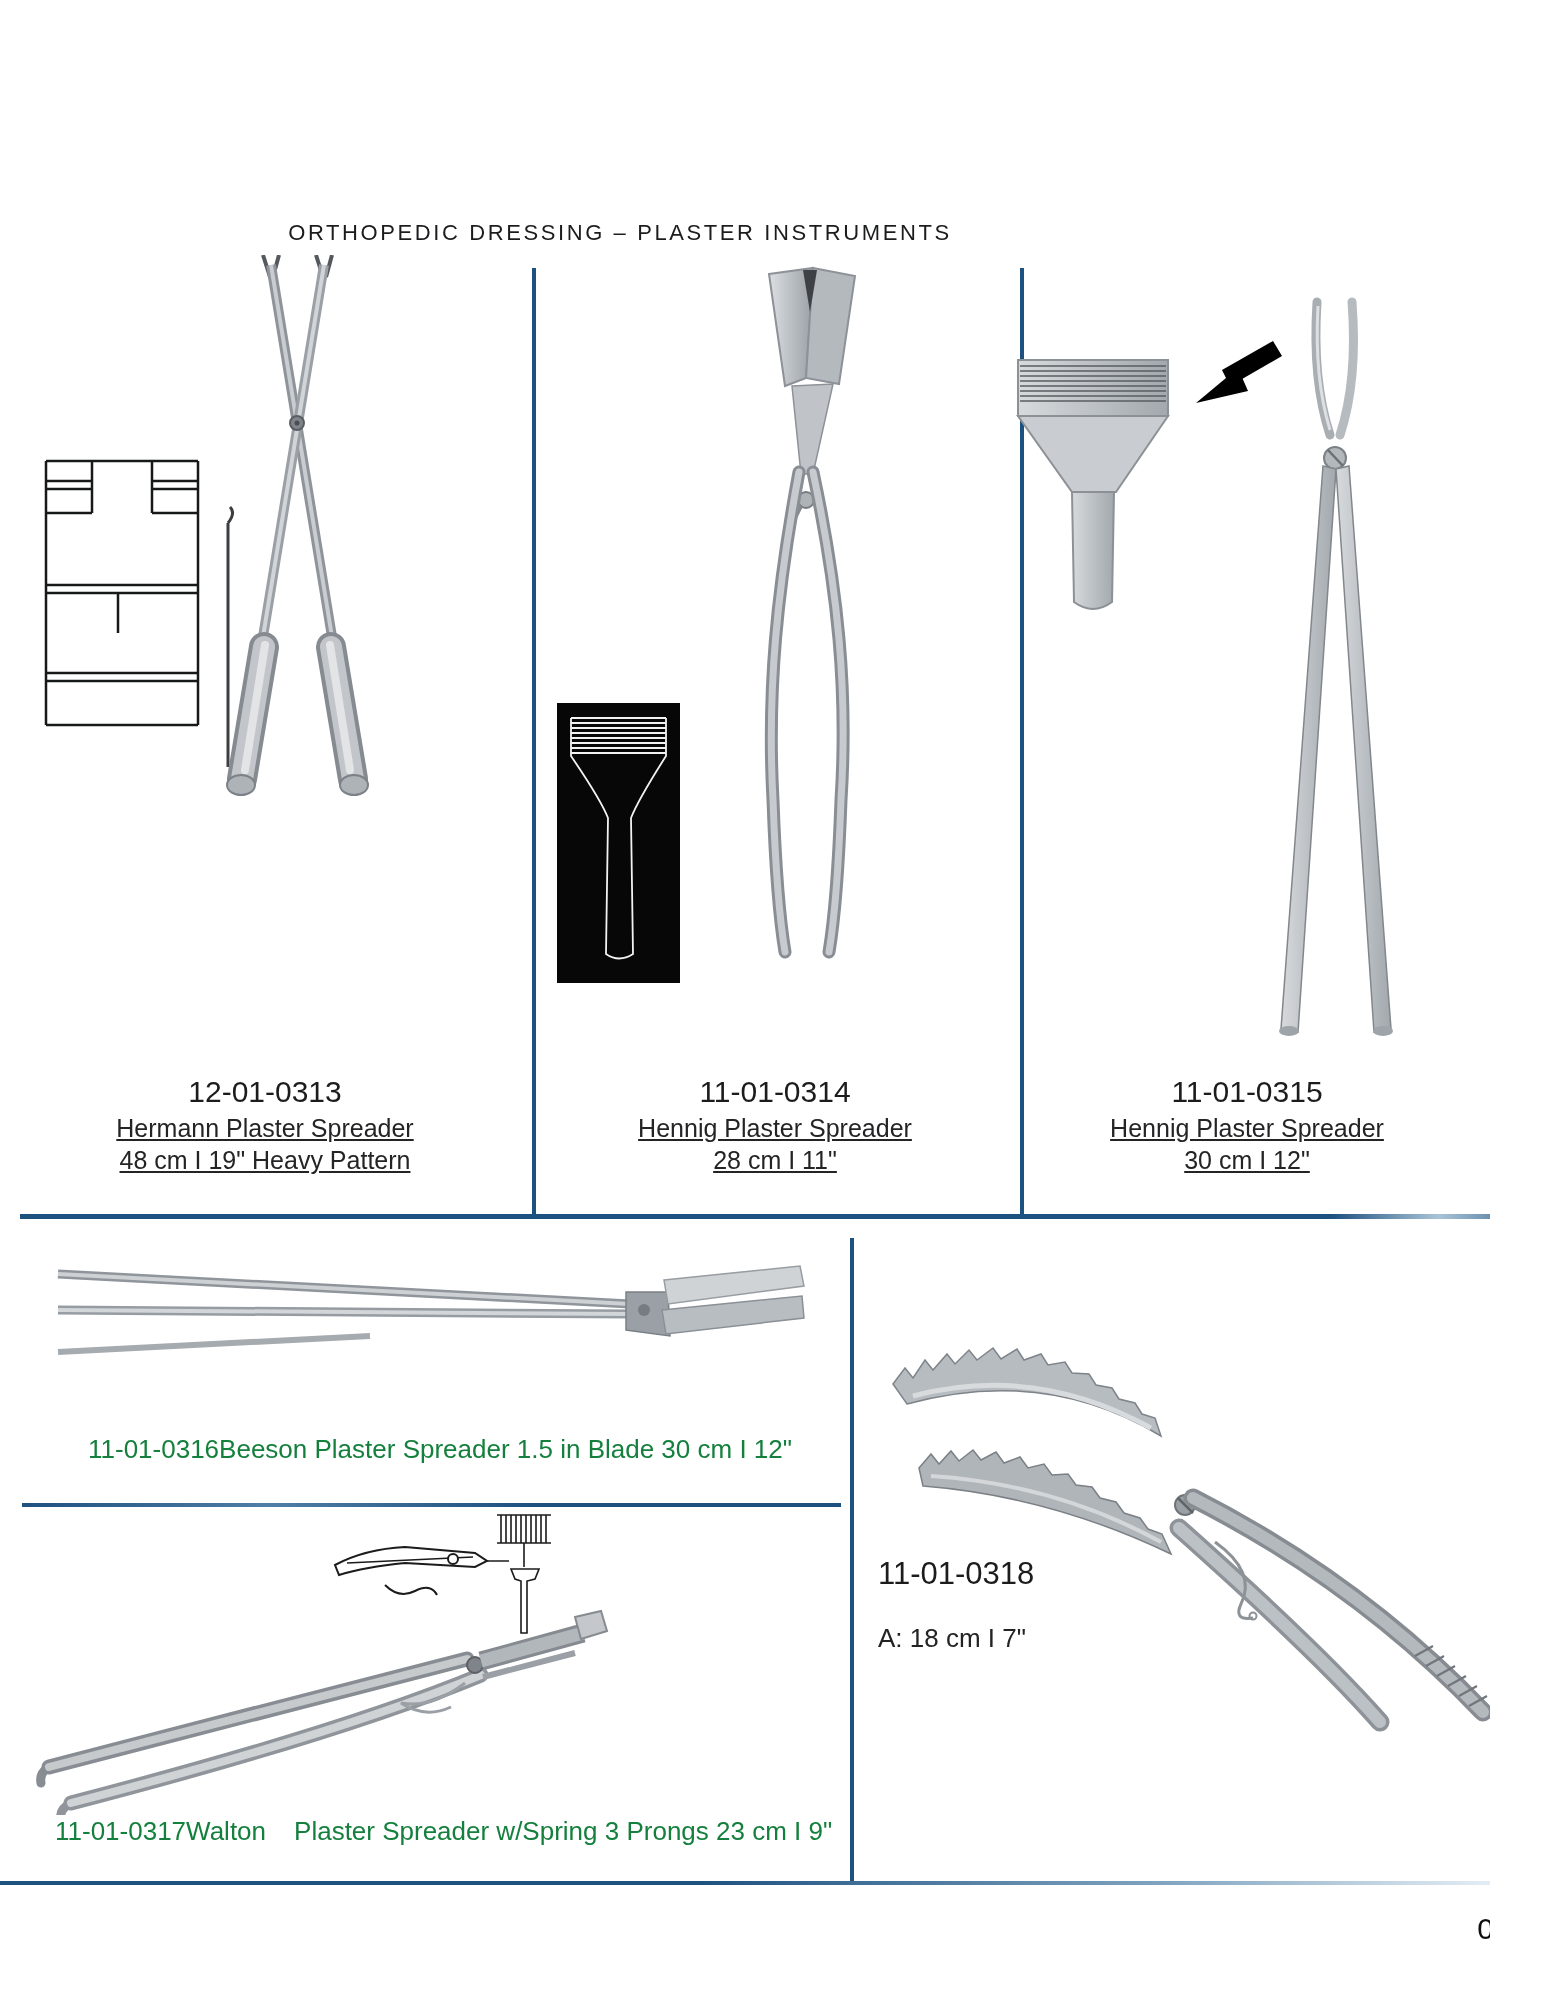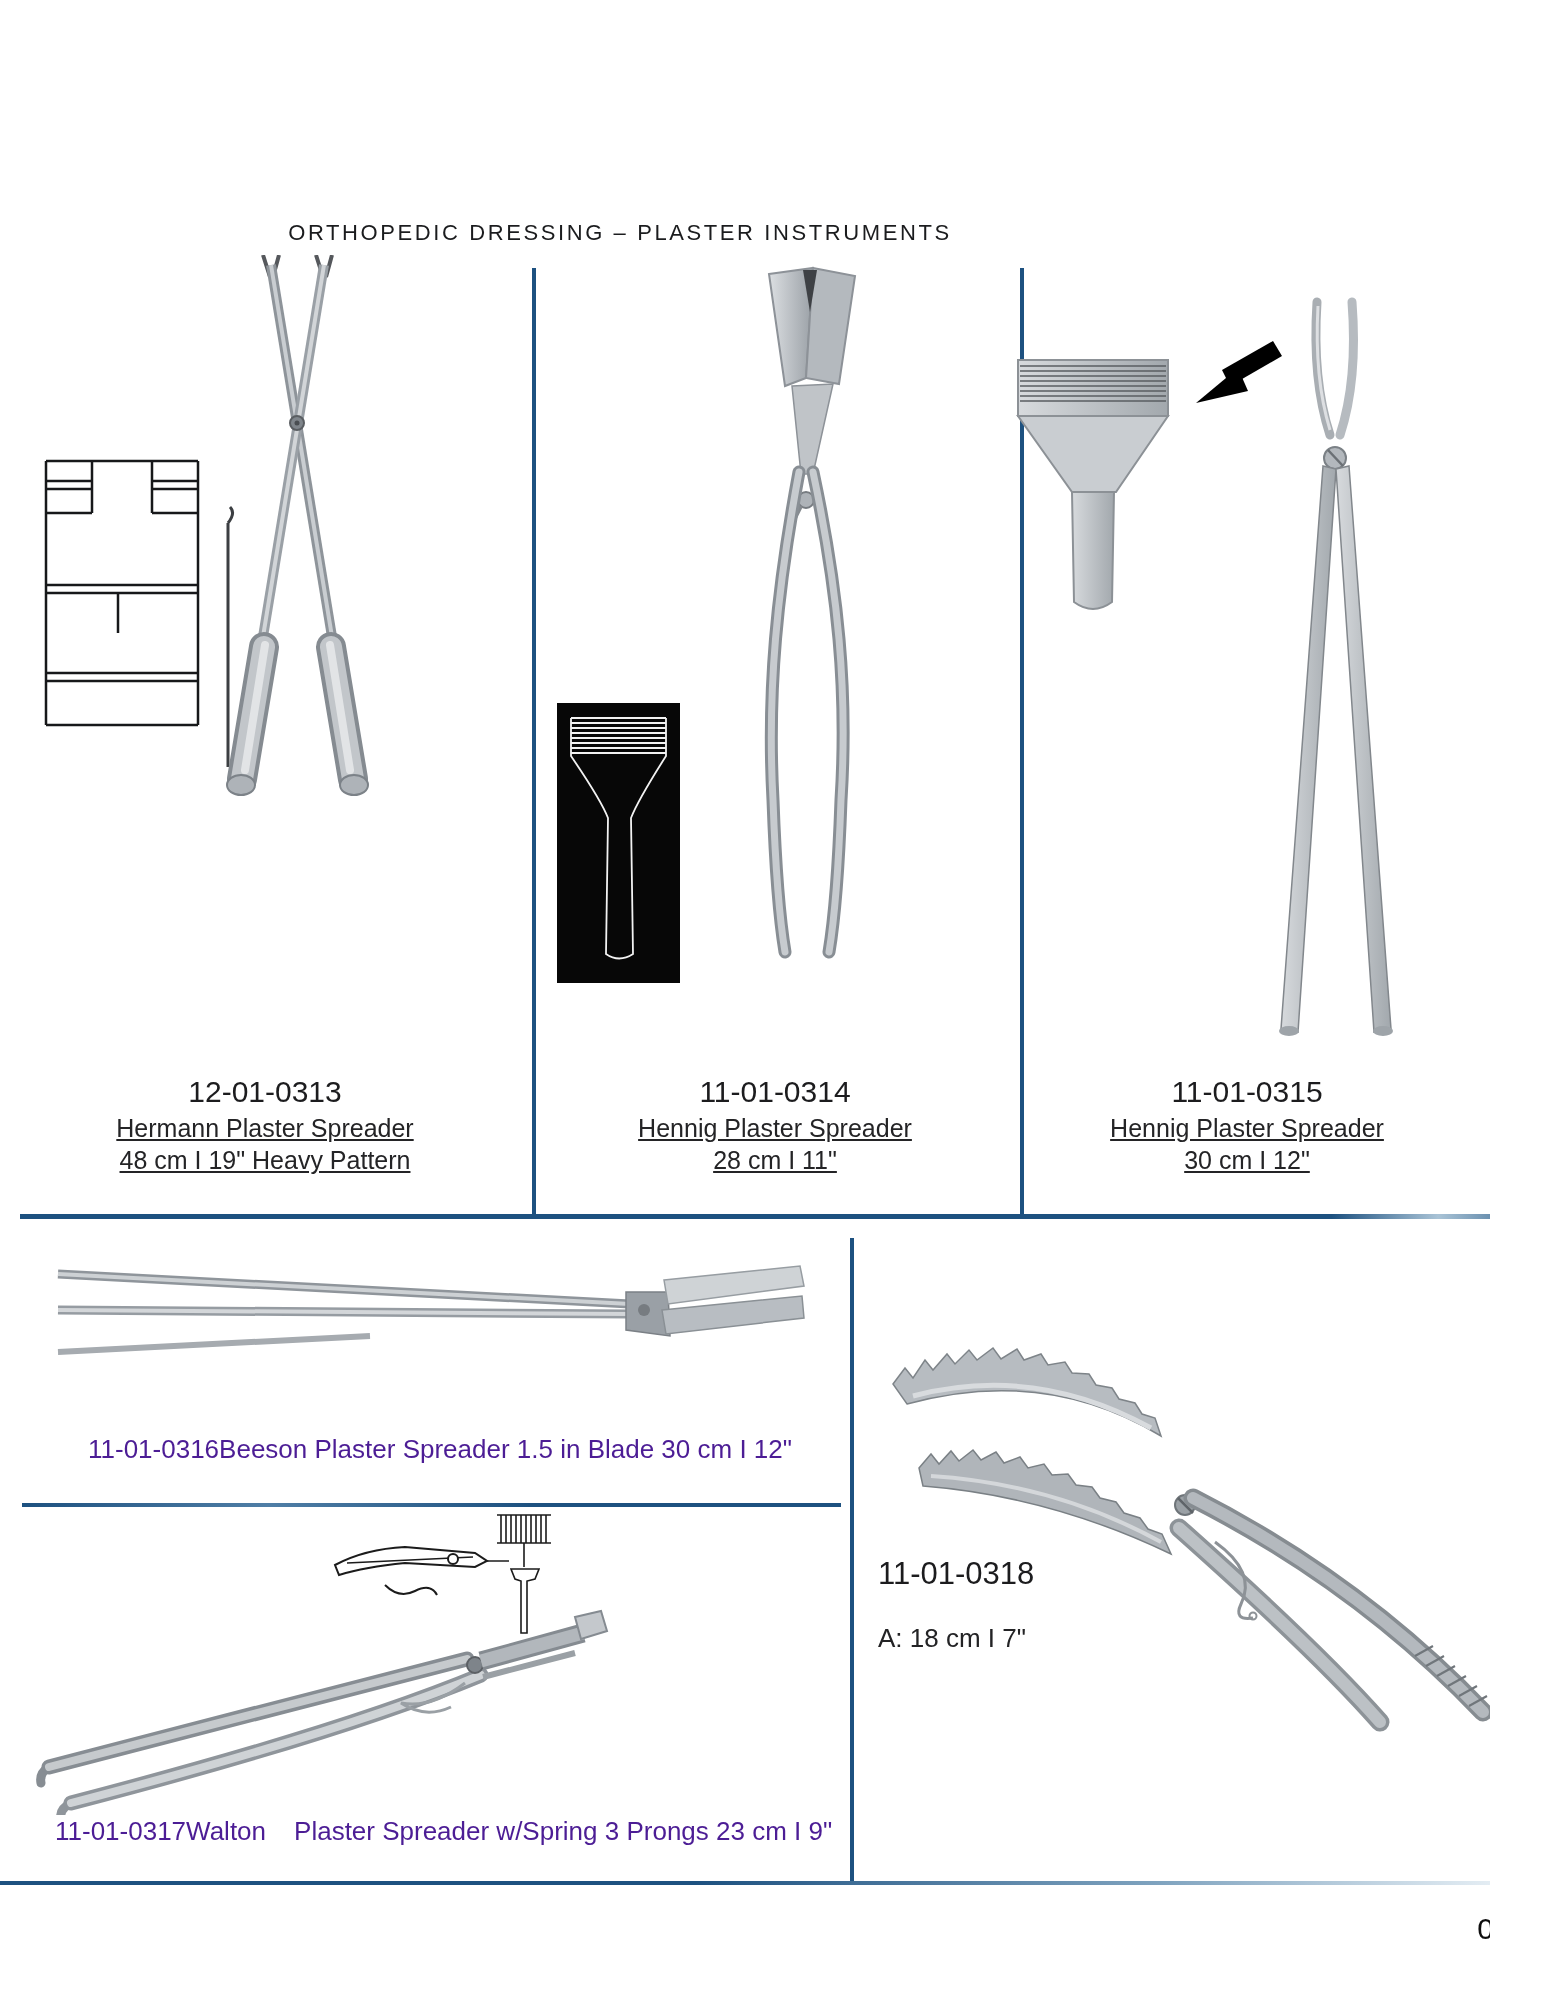--- a/index.html
+++ b/index.html
@@ -12,21 +12,21 @@
   .hline{height:5px;}
   .hline1{top:1214px;left:20px;width:1525px;
           background:linear-gradient(90deg,#1d5180 0%,#1d5180 86%,#a9c3d6 93%,#2a5c88 100%);}
   .hline2{top:1503px;left:22px;width:819px;height:4px;
           background:linear-gradient(90deg,#1d5180 0%,#4f7ea6 30%,#1d5180 62%,#1d5180 100%);}
   .hline3{top:1881px;left:0px;width:1545px;height:4px;
           background:linear-gradient(90deg,#1d5180 0%,#1d5180 45%,#7fa3bf 75%,#dde8f0 95%,#f3f7fa 100%);}
   .cap{text-align:center;width:450px;top:1072px;}
   .cap .sku{font-size:30px;line-height:40px;color:#1c1c1e;display:block;}
   .cap .nm,.cap .sz{font-size:25px;line-height:32px;color:#242426;display:block;text-decoration:underline;}
-  .rowcap{font-size:26px;color:#4c1d95;white-space:nowrap;}
+  .rowcap{font-size:26px;color:#15803d;white-space:nowrap;}
   .rowcap .gap{margin-left:28px;}
   .blk318 .sku{font-size:31px;color:#1c1c1e;display:block;margin-bottom:28px;}
   .blk318 .ln{font-size:26px;line-height:37px;color:#232325;display:block;}
   .pageno{font-size:30px;color:#0e0e0e;width:80px;text-align:center;}
 </style>
 </head>
 <body>
 
 <div class="page">
 

